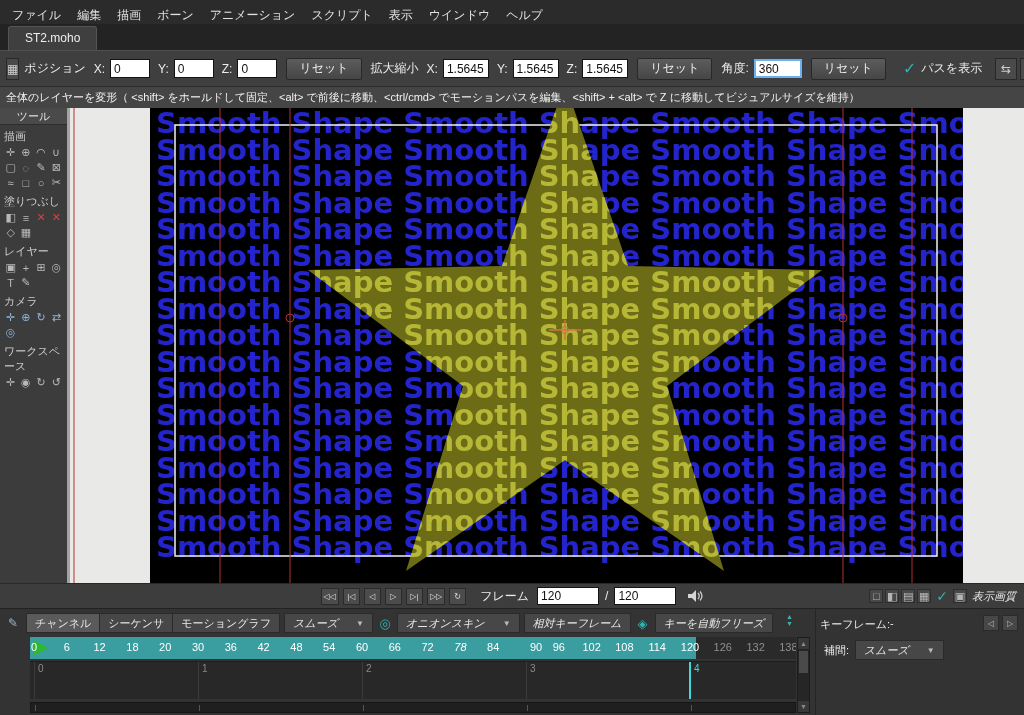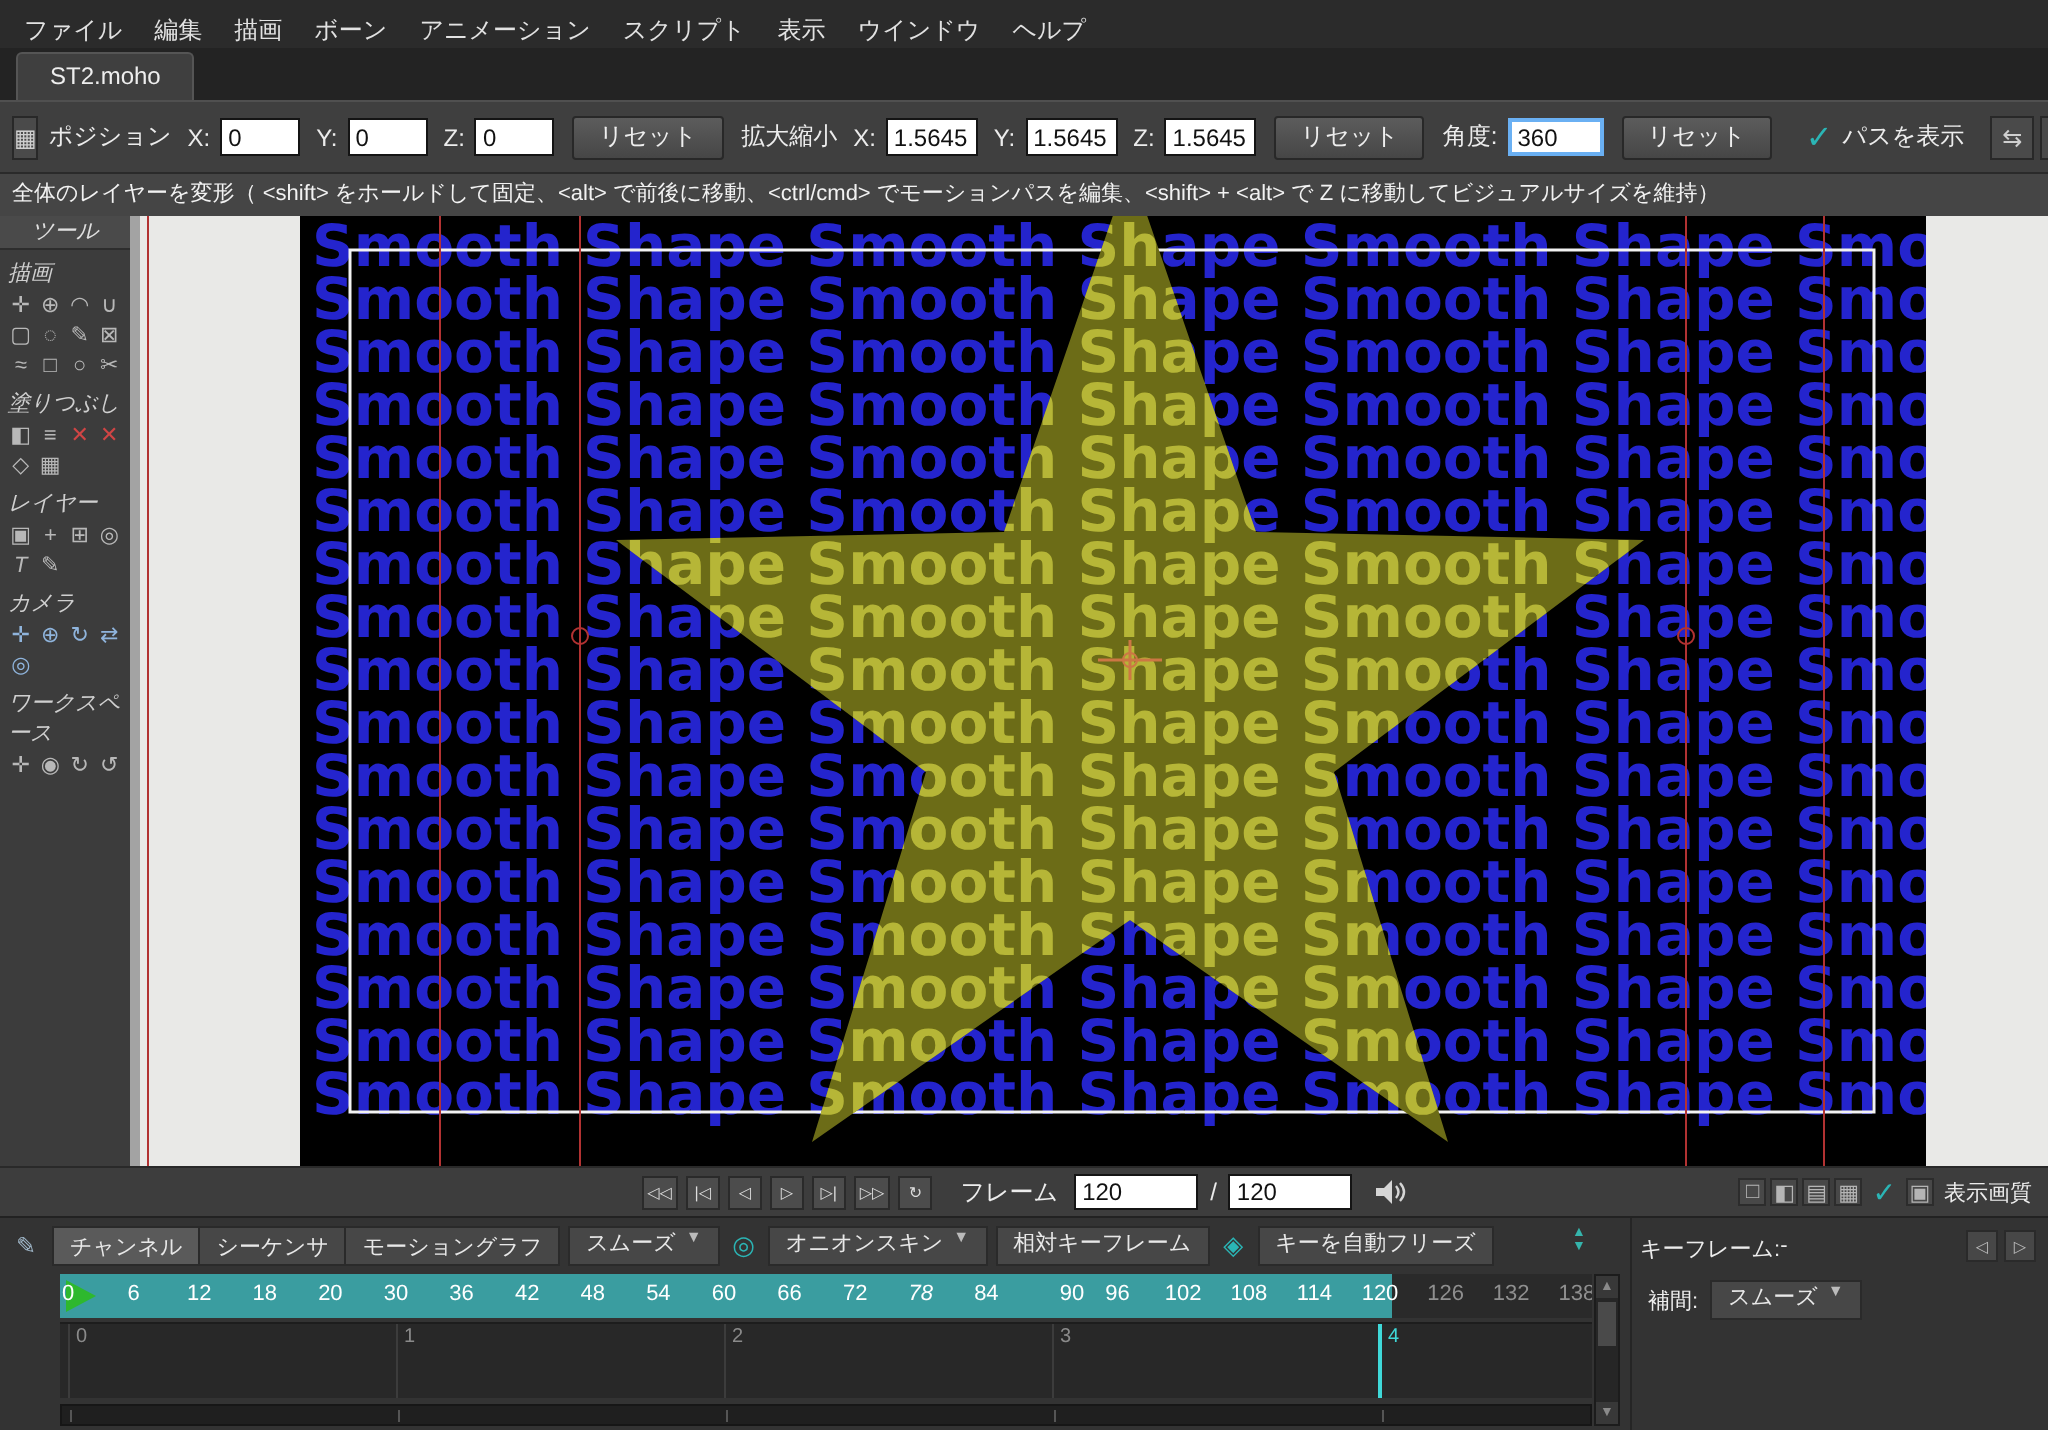--- a/index.html
+++ b/index.html
@@ -34,21 +34,21 @@
   .check-glyph { color:#2bb5b5; font-size:16px; font-weight:bold; margin-left:8px; }
   .tb-iconbtn { width:22px; height:22px; background:#4a4a4a; border:1px solid #282828; color:#cfcfcf;
                 display:flex; align-items:center; justify-content:center; font-size:12px; }
 
   
   .infobar { height:22px; background:#454545; border-top:1px solid #2a2a2a; color:#f2f2f2; font-size:11px;
              line-height:21px; padding-left:6px; white-space:nowrap; overflow:hidden; flex:0 0 auto; }
 
   
   .main { flex:0 0 475px; display:flex; height:475px; }
-  .toolpanel { width:70px; background:#3c3c3c; border-right:5px solid #a3a3a3; font-size:11px; flex:0 0 auto; overflow:hidden;font-style:italic; }
+  .toolpanel { width:70px; background:#3c3c3c; border-right:3px solid #a3a3a3; font-size:11px; flex:0 0 auto; overflow:hidden; }
   .tp-title { height:17px; background:#4a4a4a; border-bottom:1px solid #2d2d2d; color:#e0e0e0;
               text-align:center; line-height:17px; font-size:11px; }
   .tp-label { padding:4px 4px 1px; color:#cfcfcf; font-size:11px; }
   .tp-grid { display:grid; grid-template-columns:repeat(4,1fr); padding:0 3px; }
   .tp-icon { height:15px; display:flex; align-items:center; justify-content:center; color:#b8b8b8;
              font-size:11px; cursor:default; }
   .tp-icon.red { color:#d04545; }
   .tp-icon.blue { color:#8fb4dc; }
 
   .canvas-wrap { position:relative; width:954px; height:475px; background:#e9e9e7; }
@@ -61,33 +61,33 @@
   .pb-btn { min-width:17px; height:17px; background:#4c4c4c; border:1px solid #2a2a2a; color:#ddd;
             font-size:8px; display:flex; align-items:center; justify-content:center; padding:0 2px; }
   .pb-frame-input { width:62px; height:18px; background:#fff; color:#111; border:1px solid #141414;
                     font-size:12px; padding:1px 3px; font-family:inherit; }
   .pb-label { color:#ececec; margin:0 4px 0 10px; }
   .pb-sep { color:#ececec; margin:0 2px; }
   .pb-right { position:absolute; right:8px; top:0; height:100%; display:flex; align-items:center; gap:3px; }
   .q-icon { width:14px; height:14px; display:flex; align-items:center; justify-content:center;
             color:#b5b5b5; font-size:11px; border:1px solid #2c2c2c; background:#484848; }
   .q-check { color:#2bb5b5; font-size:14px; font-weight:bold; margin:0 2px; }
-  .q-label { color:#ececec; font-size:11px; margin-left:2px; }
+  .q-label { color:#ececec; font-size:11px; margin-left:2px;font-style:italic; }
 
   
   .timeline { flex:0 0 107px; background:#333; border-top:1px solid #222; position:relative; font-size:11px; }
   .tl-toolbar { position:absolute; left:0; top:3px; height:22px; display:flex; align-items:center; gap:4px; padding-left:4px; }
   .tl-ico { color:#9fb6c8; font-size:12px; width:18px; text-align:center; }
   .tl-tabs { display:flex; }
   .tl-tab { background:#474747; border:1px solid #2a2a2a; border-left:none; color:#e8e8e8; height:20px;
             padding:0 8px; display:flex; align-items:center; white-space:nowrap; }
   .tl-tab:first-child { border-left:1px solid #2a2a2a; }
   .tl-tab.active { background:#5a5a5a; }
   .tl-btn { background:#474747; border:1px solid #2a2a2a; color:#e8e8e8; height:20px; padding:0 8px;
-            display:flex; gap:5px; white-space:nowrap; }
+            display:flex; align-items:center; gap:18px; white-space:nowrap;font-style:italic; }
   .tl-btn .caret { font-size:8px; color:#bbb; }
   .tl-teal { color:#2bb5b5; font-size:13px; width:16px; text-align:center; }
   .tl-expand { position:absolute; left:786px; top:4px; display:flex; flex-direction:column; line-height:7px; }
   .tl-expand span { font-size:7px; color:#35b5ac; }
 
   .ruler { position:absolute; left:30px; top:28px; width:766px; height:22px; background:#2a2a2a; overflow:hidden; }
   .ruler-fill { position:absolute; left:0; top:0; width:666px; height:22px; }
   .ruler-num { position:absolute; top:4px; transform:translateX(-50%); color:#fff; font-size:11px; }
   .ruler-num.dim { color:#8f8f8f; }
   .play-triangle { position:absolute; left:3px; top:3px; width:0; height:0;

